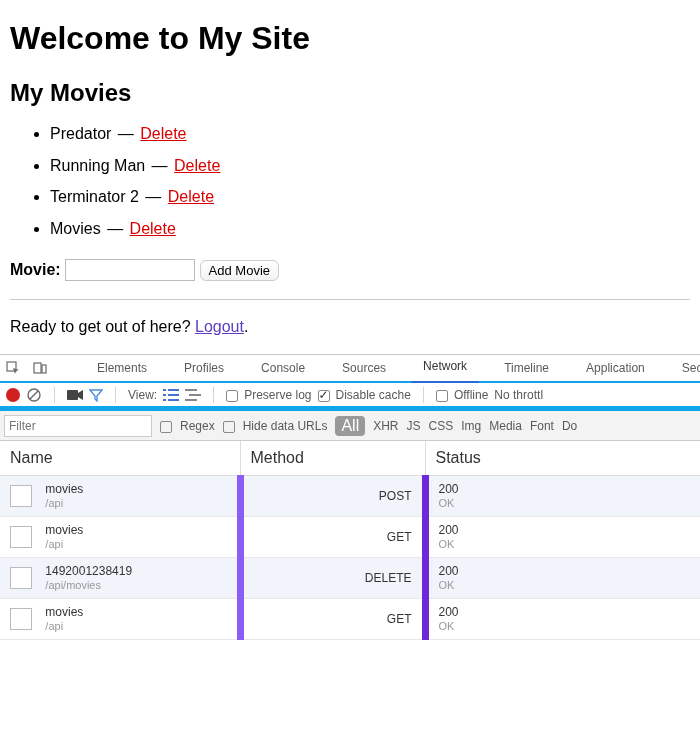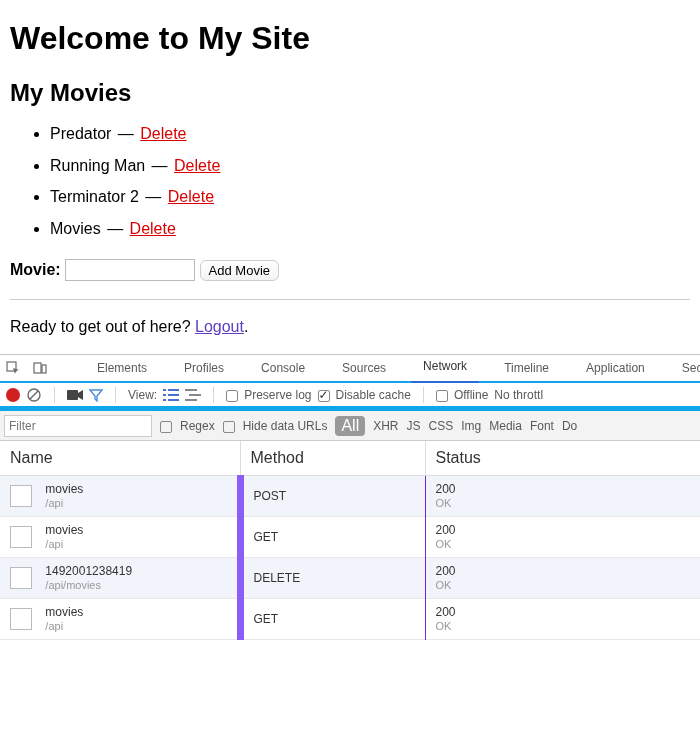--- a/index.html
+++ b/index.html
@@ -83,21 +83,21 @@
   .net-th {
     text-align:left; font-weight:400; color:#333; font-size:16px;
     padding:8px 10px; border-bottom:1px solid #ddd; background:#fff;
   }
   .col-name { width:240px; border-right:1px solid #ddd; }
   .col-method { width:185px; border-right:1px solid #ddd; }
   .net-tr { border-bottom:1px solid #e8e8e8; }
   .net-tr.alt { background:#f1f4fb; }
   .net-td { padding:6px 10px; vertical-align:middle; font-size:12px; color:#333; }
   .net-td.name-cell { border-right:7px solid #8b5cf6; }
-  .net-td.method-cell { border-right:1px solid #6d28d9; }
+  .net-td.method-cell { border-right:7px solid #6d28d9;text-align:right; }
   .req-icon {
     width:22px; height:22px; border:1px solid #bbb; background:#fff; display:inline-block;
     margin-right:10px; vertical-align:middle;
   }
   .req-name { display:inline-block; vertical-align:middle; }
   .req-name .sub { color:#999; font-size:11px;margin-top:40px; }
   .status-sub { color:#999; font-size:11px; }
 
   svg { display:block; }
 </style>

